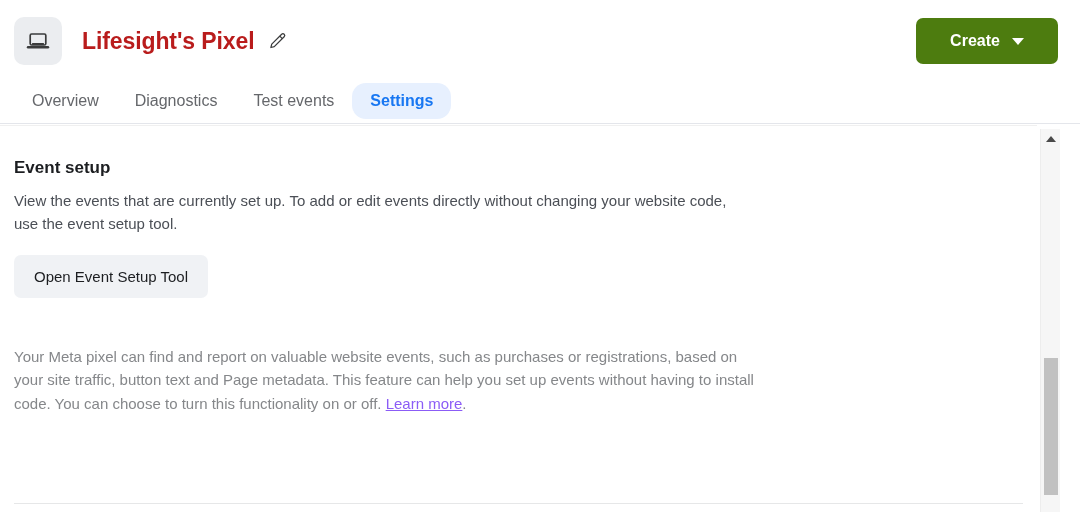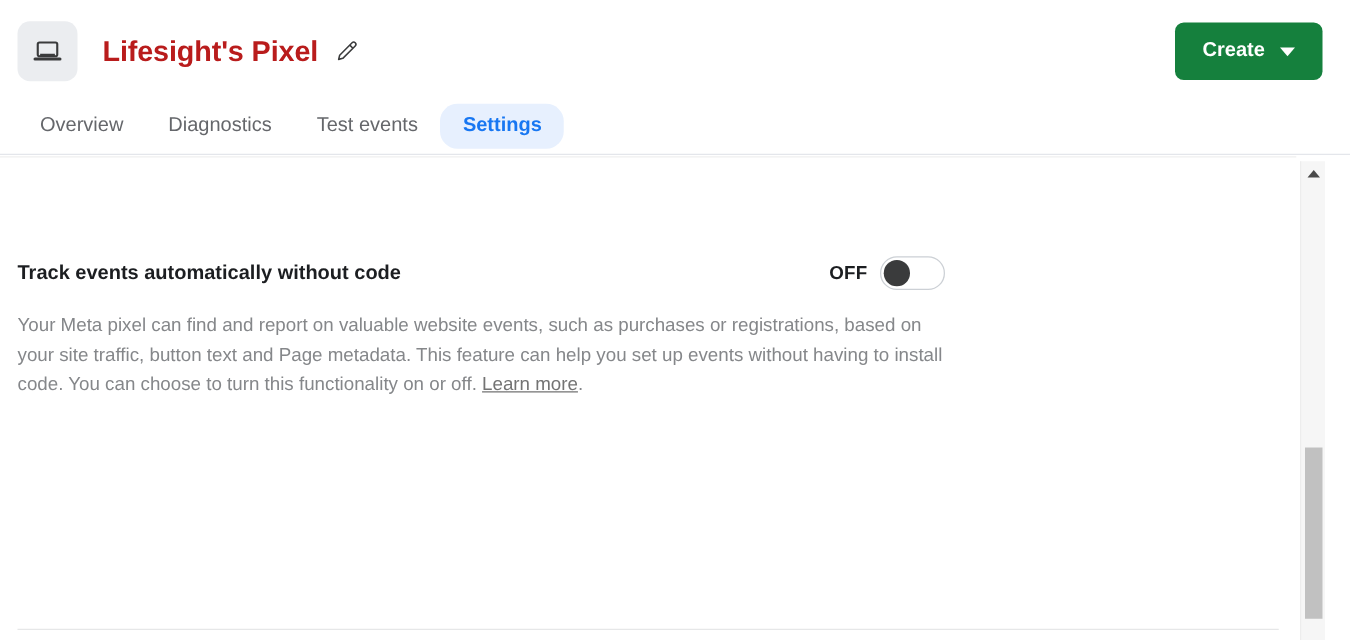--- a/index.html
+++ b/index.html
@@ -63,23 +63,23 @@
     margin-left: 12px;
     display: flex;
     align-items: center;
     cursor: pointer;
   }
 
   .create-button {
     position: absolute;
     right: 22px;
     top: 18px;
-    width: 118px;
+    width: 142px;
     height: 46px;
-    background: #15803d;
+    background: #4d7c0f;
     border: none;
     border-radius: 7px;
     color: #ffffff;
     font-family: "Liberation Sans", sans-serif;
     font-size: 16px;
     font-weight: bold;
     cursor: pointer;
     display: flex;
     align-items: center;
     justify-content: center;
@@ -220,21 +220,21 @@
 
   .track-desc {
     margin-top: 17px;
     font-size: 15px;
     line-height: 1.58;
     color: #85878a;
     max-width: 748px;
   }
 
   .learn-more {
-    color: #737373;
+    color: #8b5cf6;
     text-decoration: underline;
     cursor: pointer;
   }
 
   .bottom-divider {
     position: absolute;
     left: 14px;
     top: 377px;
     width: 1009px;
     height: 1px;
@@ -308,31 +308,27 @@
       <button class="tab">Overview</button>
       <button class="tab">Diagnostics</button>
       <button class="tab">Test events</button>
       <button class="tab active">Settings</button>
     </div>
   </div>
 
   <div class="content-wrap">
     <div class="content-inner">
 
+      <div>
+        <div class="section-title">Event setup</div>
+        <div class="section-desc">View the events that are currently set up. To add or edit events directly without changing your website code, use the event setup tool.</div>
+        <button class="gray-button">Open Event Setup Tool</button>
+      </div>
 
       <div class="track-section">
-        <div class="toggle-row">
-          <div class="toggle-label">Track events automatically without code</div>
-          <div class="toggle-control">
-            <span class="toggle-state">OFF</span>
-            <span class="switch">
-              <span class="knob"></span>
-            </span>
-          </div>
-        </div>
 
         <div class="track-desc">
           <span>Your Meta pixel can find and report on valuable website events, such as purchases or registrations, based on your site traffic, button text and Page metadata. This feature can help you set up events without having to install code. You can choose to turn this functionality on or off. </span><a class="learn-more">Learn more</a><span>.</span>
         </div>
       </div>
 
       <div class="bottom-divider"></div>
     </div>
   </div>
 

